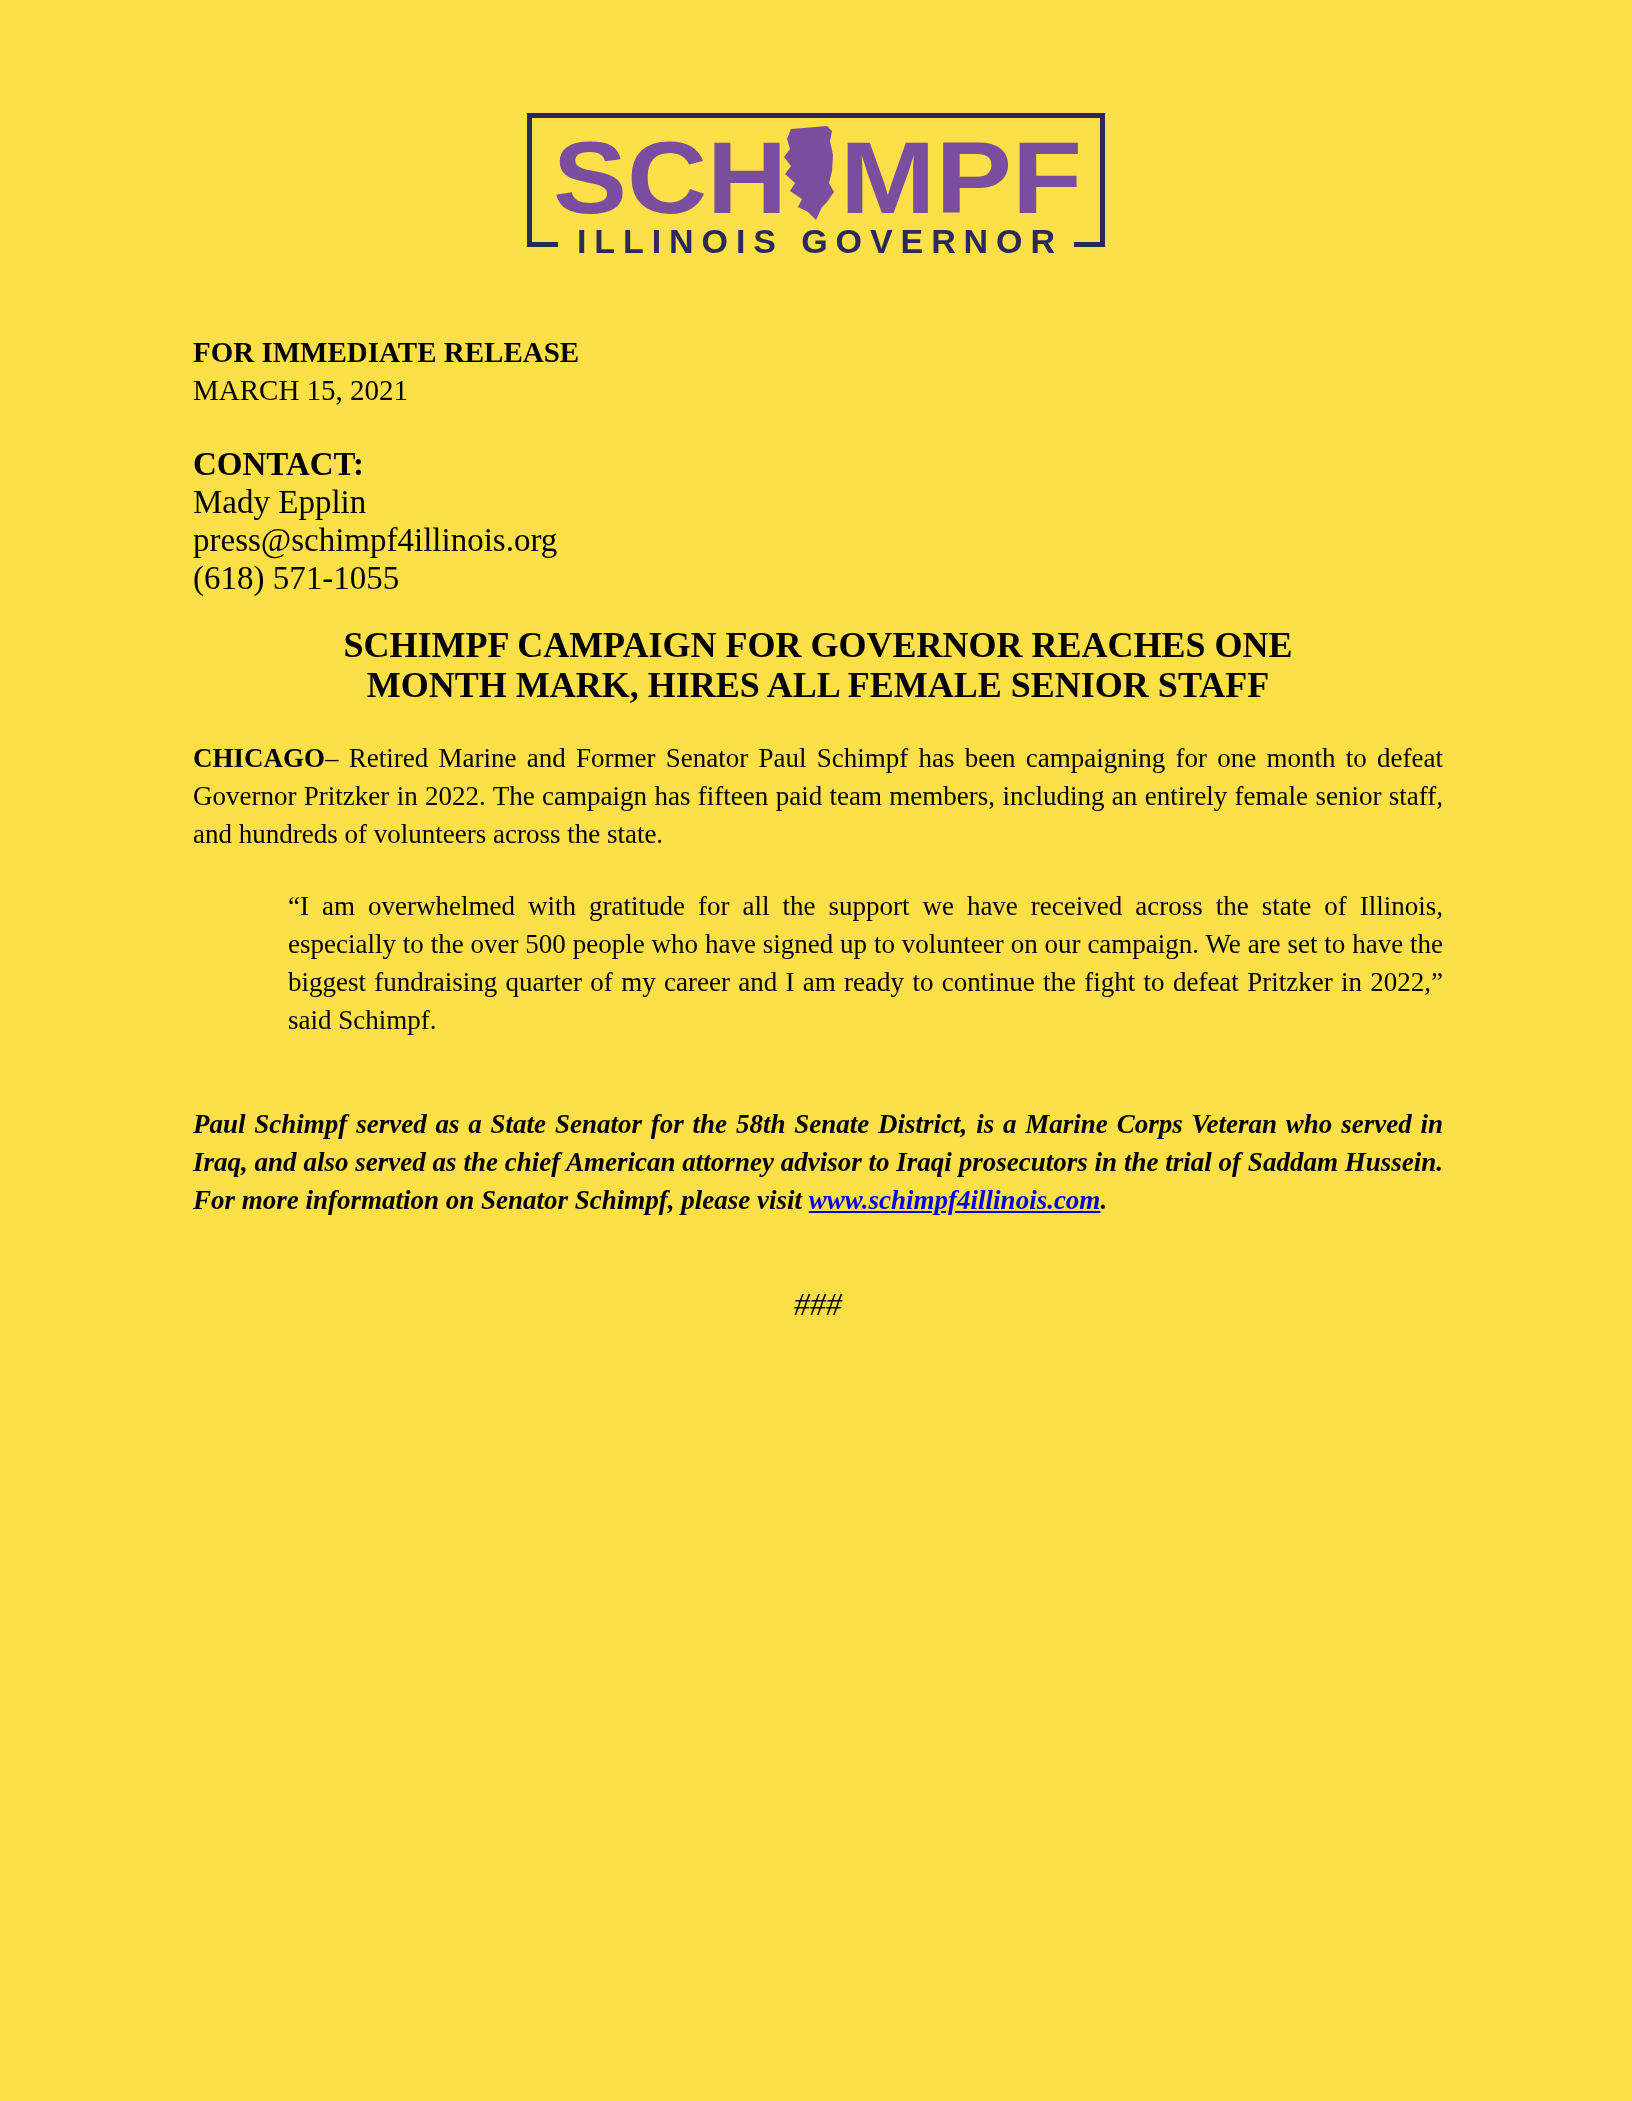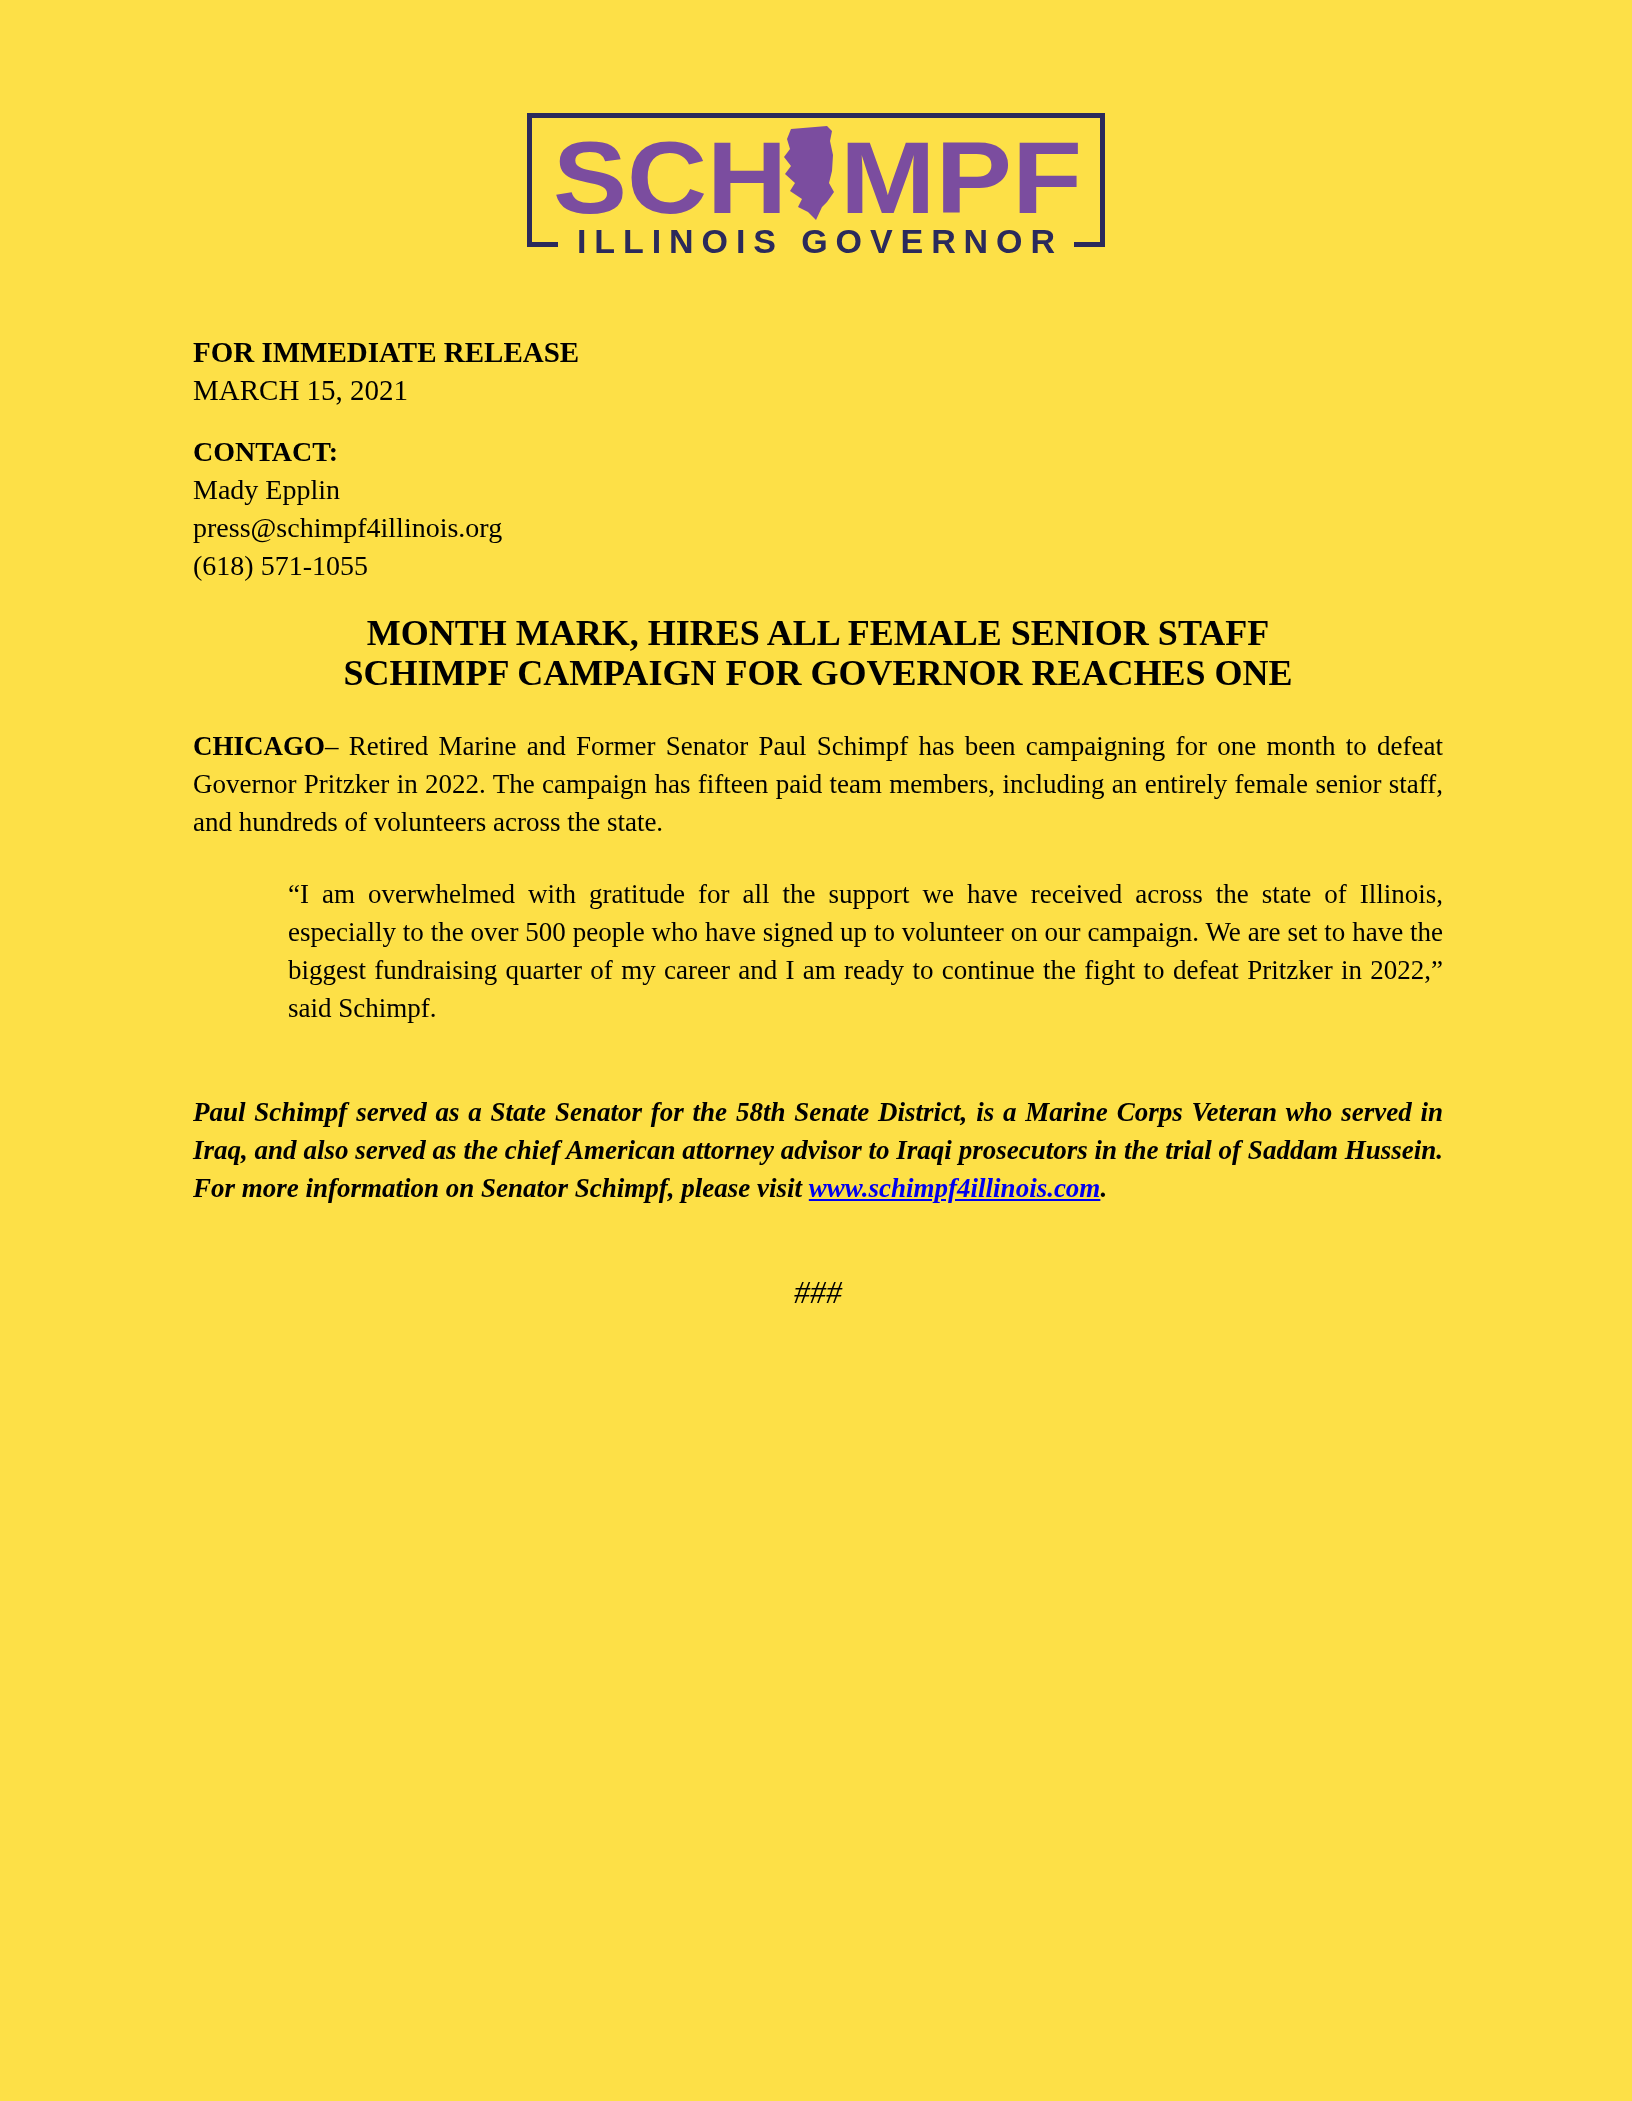--- a/index.html
+++ b/index.html
@@ -29,22 +29,22 @@
     font-family: "Liberation Sans", "DejaVu Sans", sans-serif;
     font-weight: bold;
   }
   .release-block {
     margin-top: 70px;
     font-size: 29px;
     line-height: 38px;
   }
   .bold { font-weight: bold; }
   .contact-block {
-    margin-top: 24px;
-    font-size: 28px;
+    margin-top: 36px;
+    font-size: 33px;
     line-height: 38px;
   }
   .headline {
     margin-top: 28px;
     font-size: 36px;
     line-height: 40px;
     font-weight: bold;
     text-align: center;
   }
   .para {
@@ -108,22 +108,22 @@
     </div>
 
     <div class="contact-block">
       <div class="bold">CONTACT:</div>
       <div>Mady Epplin</div>
       <div>press@schimpf4illinois.org</div>
       <div>(618) 571-1055</div>
     </div>
 
     <div class="headline">
+      <div>SCHIMPF CAMPAIGN FOR GOVERNOR REACHES ONE</div>
       <div>MONTH MARK, HIRES ALL FEMALE SENIOR STAFF</div>
-      <div>SCHIMPF CAMPAIGN FOR GOVERNOR REACHES ONE</div>
     </div>
 
     <div class="para para-lead"><span class="bold">CHICAGO</span><span>– Retired Marine and Former Senator Paul Schimpf has been campaigning for one month to defeat Governor Pritzker in 2022. The campaign has fifteen paid team members, including an entirely female senior staff, and hundreds of volunteers across the state.</span></div>
 
     <div class="para quote-para">“I am overwhelmed with gratitude for all the support we have received across the state of Illinois, especially to the over 500 people who have signed up to volunteer on our campaign. We are set to have the biggest fundraising quarter of my career and I am ready to continue the fight to defeat Pritzker in 2022,” said Schimpf.</div>
 
 
     <div class="para bio-para"><span>Paul Schimpf served as a State Senator for the 58th Senate District, is a Marine Corps Veteran who served in Iraq, and also served as the chief American attorney advisor to Iraqi prosecutors in the trial of Saddam Hussein. For more information on Senator Schimpf, please visit </span><a id="bio-link" style="color: rgb(0, 0, 238);">www.schimpf4illinois.com</a><span>.</span></div>
 
     <div class="end-mark">###</div>

